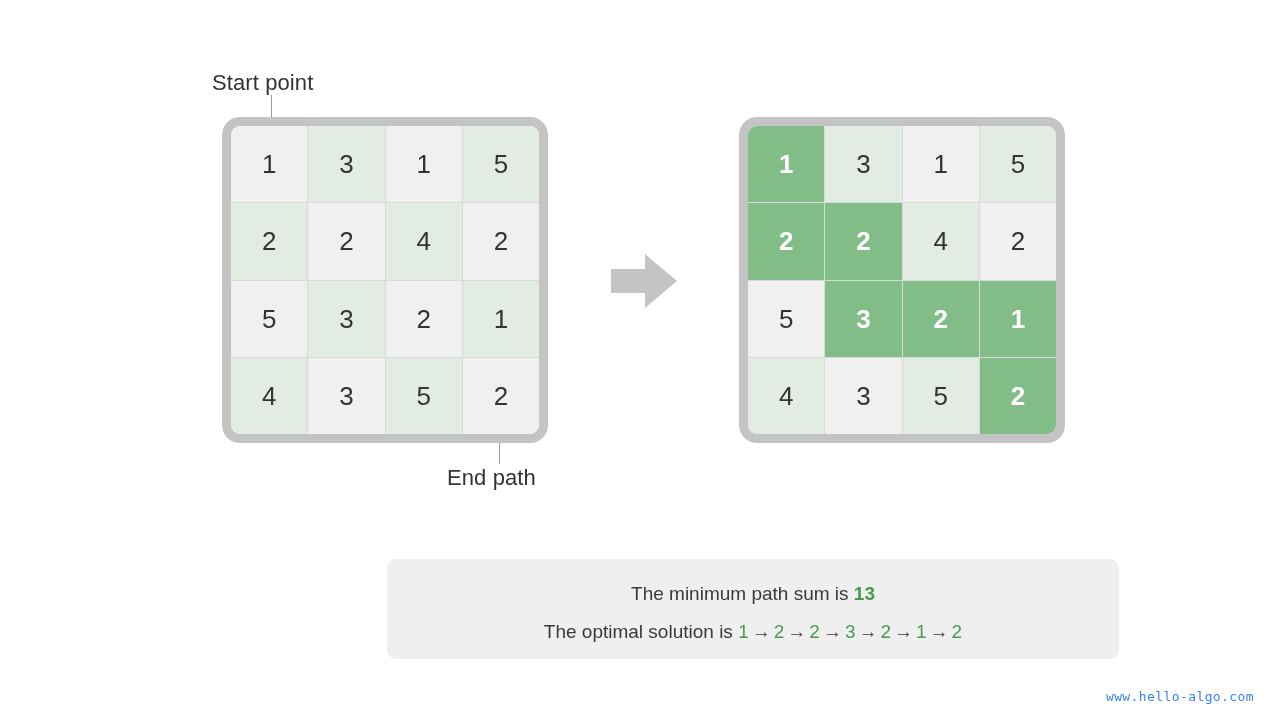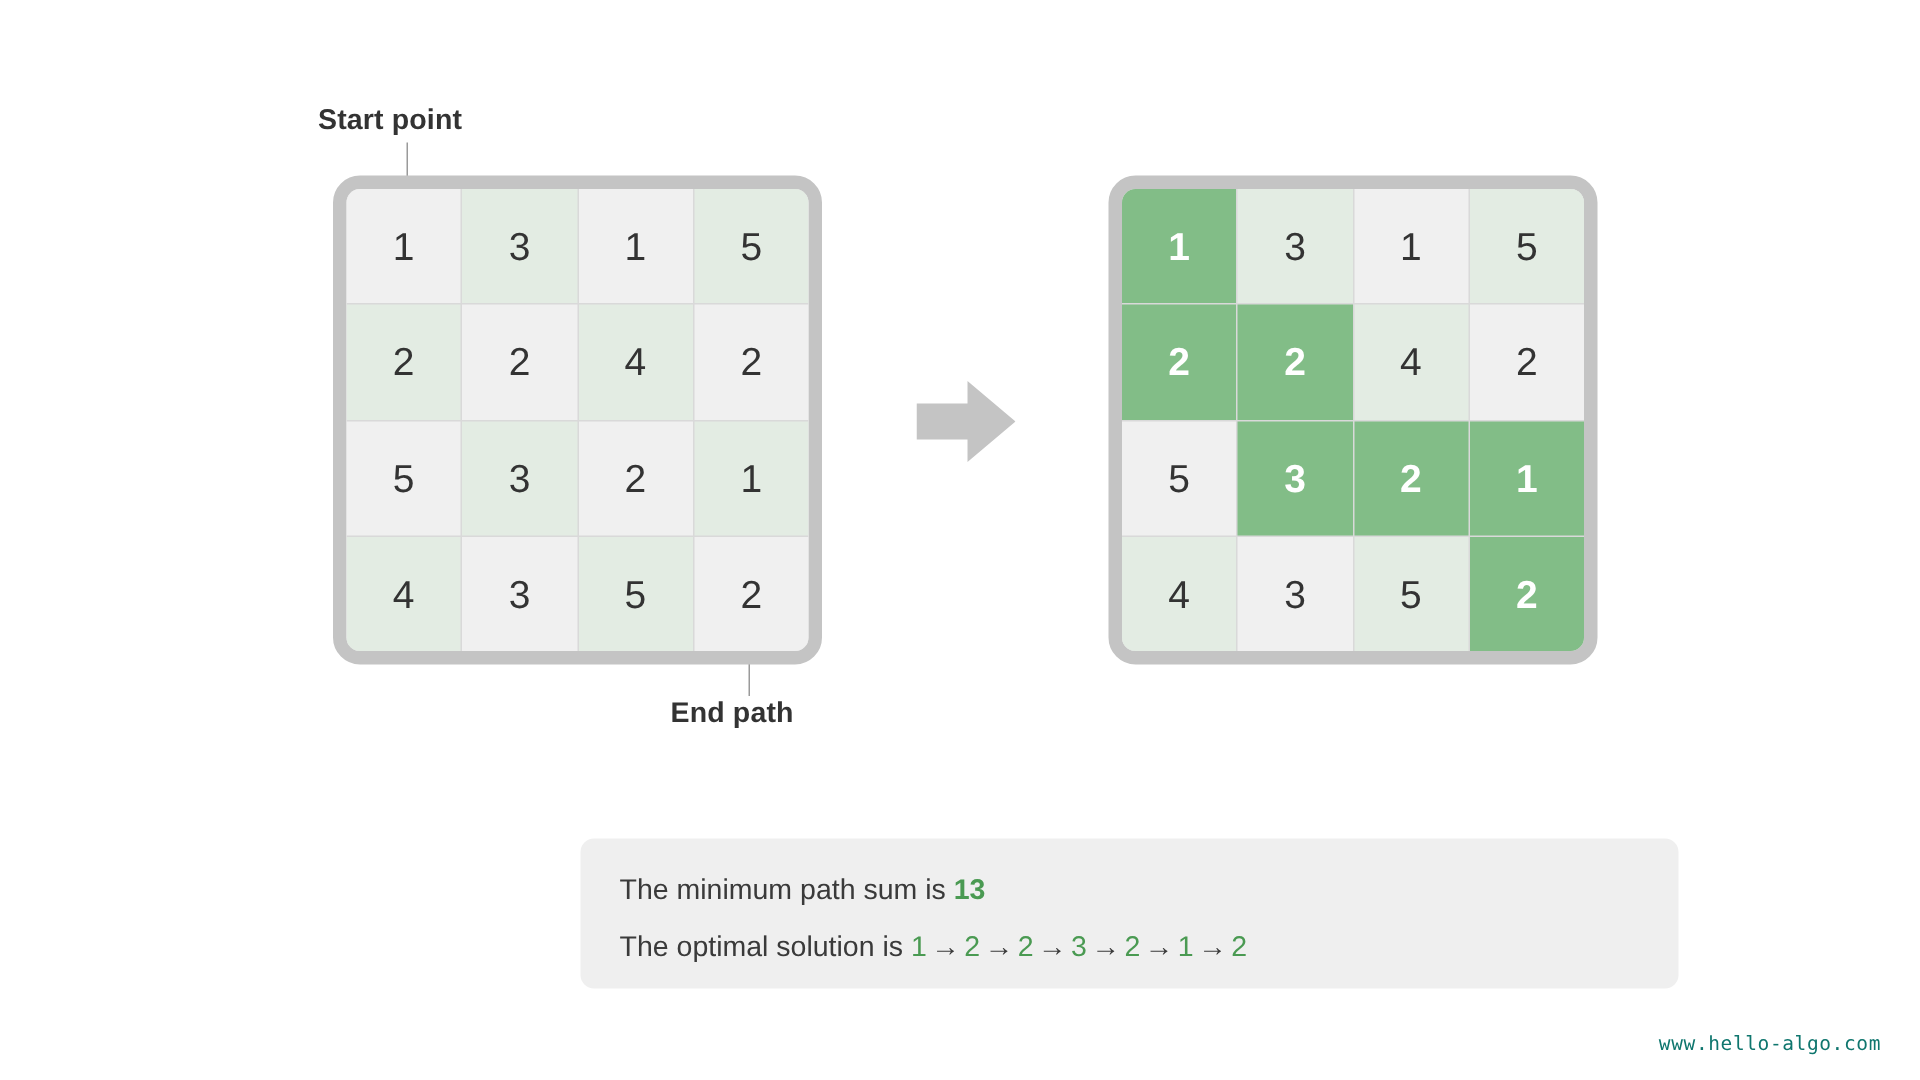--- a/index.html
+++ b/index.html
@@ -16,22 +16,22 @@
   }
 
   .stage {
     position: absolute;
     inset: 0;
   }
 
   
   .pt-label {
     position: absolute;
-    font-size: 19px;
-    font-weight: bold;
+    font-size: 22px;
+    font-weight: normal;
     color: #333333;
     white-space: nowrap;
     letter-spacing: 0.1px;
   }
   #start-label { left: 212px; top: 70px; }
   #end-label   { left: 447px; top: 465px; }
 
   .leader {
     position: absolute;
     width: 1px;
@@ -87,39 +87,40 @@
   #result-panel {
     position: absolute;
     left: 387px;
     top: 559px;
     width: 732px;
     height: 100px;
     background: #efefef;
     border-radius: 9px;
     box-sizing: border-box;
     padding: 16px 26px 0 26px;
+    text-align: center;
   }
   .result-line {
     font-size: 19px;
     color: #3a3a3a;
     line-height: 38px;
     white-space: nowrap;
   }
   .accent { color: #4a9a52; font-weight: bold; }
   .seq-num { color: #4a9a52; }
   .seq-arrow { color: #3a3a3a; padding: 0 3px; }
 
   
   #watermark {
     position: absolute;
     right: 26px;
     bottom: 16px;
     font-family: "DejaVu Sans Mono", monospace;
     font-size: 13px;
-    color: #0f766e;
+    color: #3b82f6;
     letter-spacing: 0.4px;
   }
 </style>
 </head>
 <body>
 
 <div class="stage">
 
   <div class="pt-label" id="start-label">Start point</div>
   <div class="leader" id="start-leader"></div>

